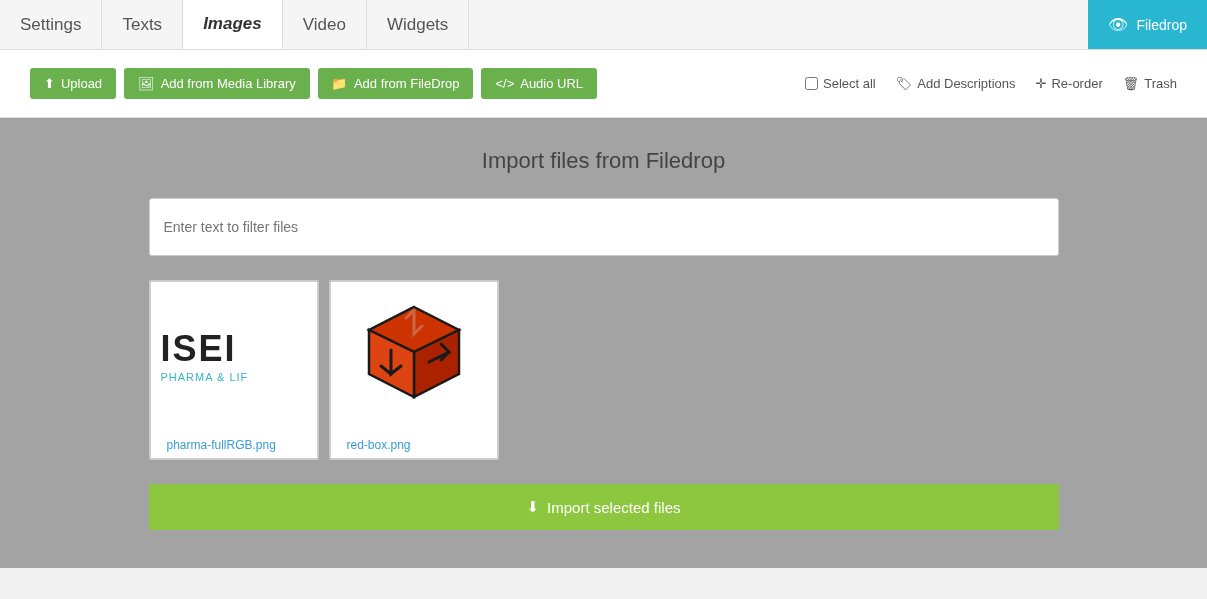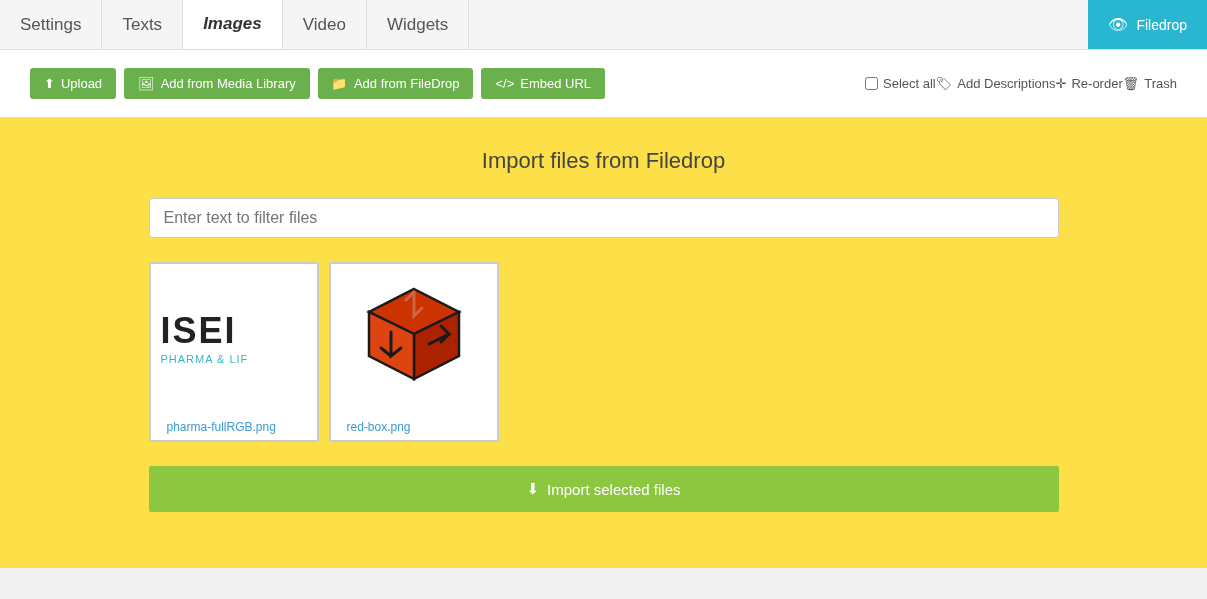--- a/index.html
+++ b/index.html
@@ -73,55 +73,56 @@
       border-radius: 3px;
       cursor: pointer;
       font-size: 13px;
       display: flex;
       align-items: center;
       gap: 6px;
     }
     .toolbar-right {
       display: flex;
       align-items: flex-end;
+      gap: 20px;
     }
     .toolbar-right-item {
       display: flex;
       align-items: center;
       gap: 5px;
       cursor: pointer;
       color: #555;
       font-size: 13px;
     }
     .toolbar-right-item input[type="checkbox"] {
       cursor: pointer;
     }
 
     
     .main-content {
-      background: #fde047;
+      background: #a3a3a3;
       min-height: 450px;
       padding: 30px;
     }
     .section-title {
       text-align: center;
       font-size: 22px;
       color: #444;
       margin-bottom: 24px;
       font-weight: normal;
     }
     .filter-input {
       width: 100%;
       max-width: 910px;
       margin: 0 auto 24px auto;
       display: block;
-      padding: 10px 14px;
+      padding: 20px 14px;
       border: 1px solid #ccc;
       border-radius: 3px;
-      font-size: 16px;
+      font-size: 14px;
       background: #fff;
       color: #999;
     }
     .file-grid {
       display: flex;
       gap: 10px;
       flex-wrap: wrap;
       max-width: 910px;
       margin: 0 auto;
     }
@@ -239,21 +240,21 @@
     <button class="btn-green">
       <span>🖼</span>
       <span>Add from Media Library</span>
     </button>
     <button class="btn-green">
       <span>📁</span>
       <span>Add from FileDrop</span>
     </button>
     <button class="btn-green">
       <span>&lt;/&gt;</span>
-      <span>Embed URL</span>
+      <span>Audio URL</span>
     </button>
   </div>
   <div class="toolbar-right">
     <label class="toolbar-right-item">
       <input type="checkbox" style="">
       <span>Select all</span>
     </label>
     <div class="toolbar-right-item">
       <span>🏷</span>
       <span>Add Descriptions</span>

